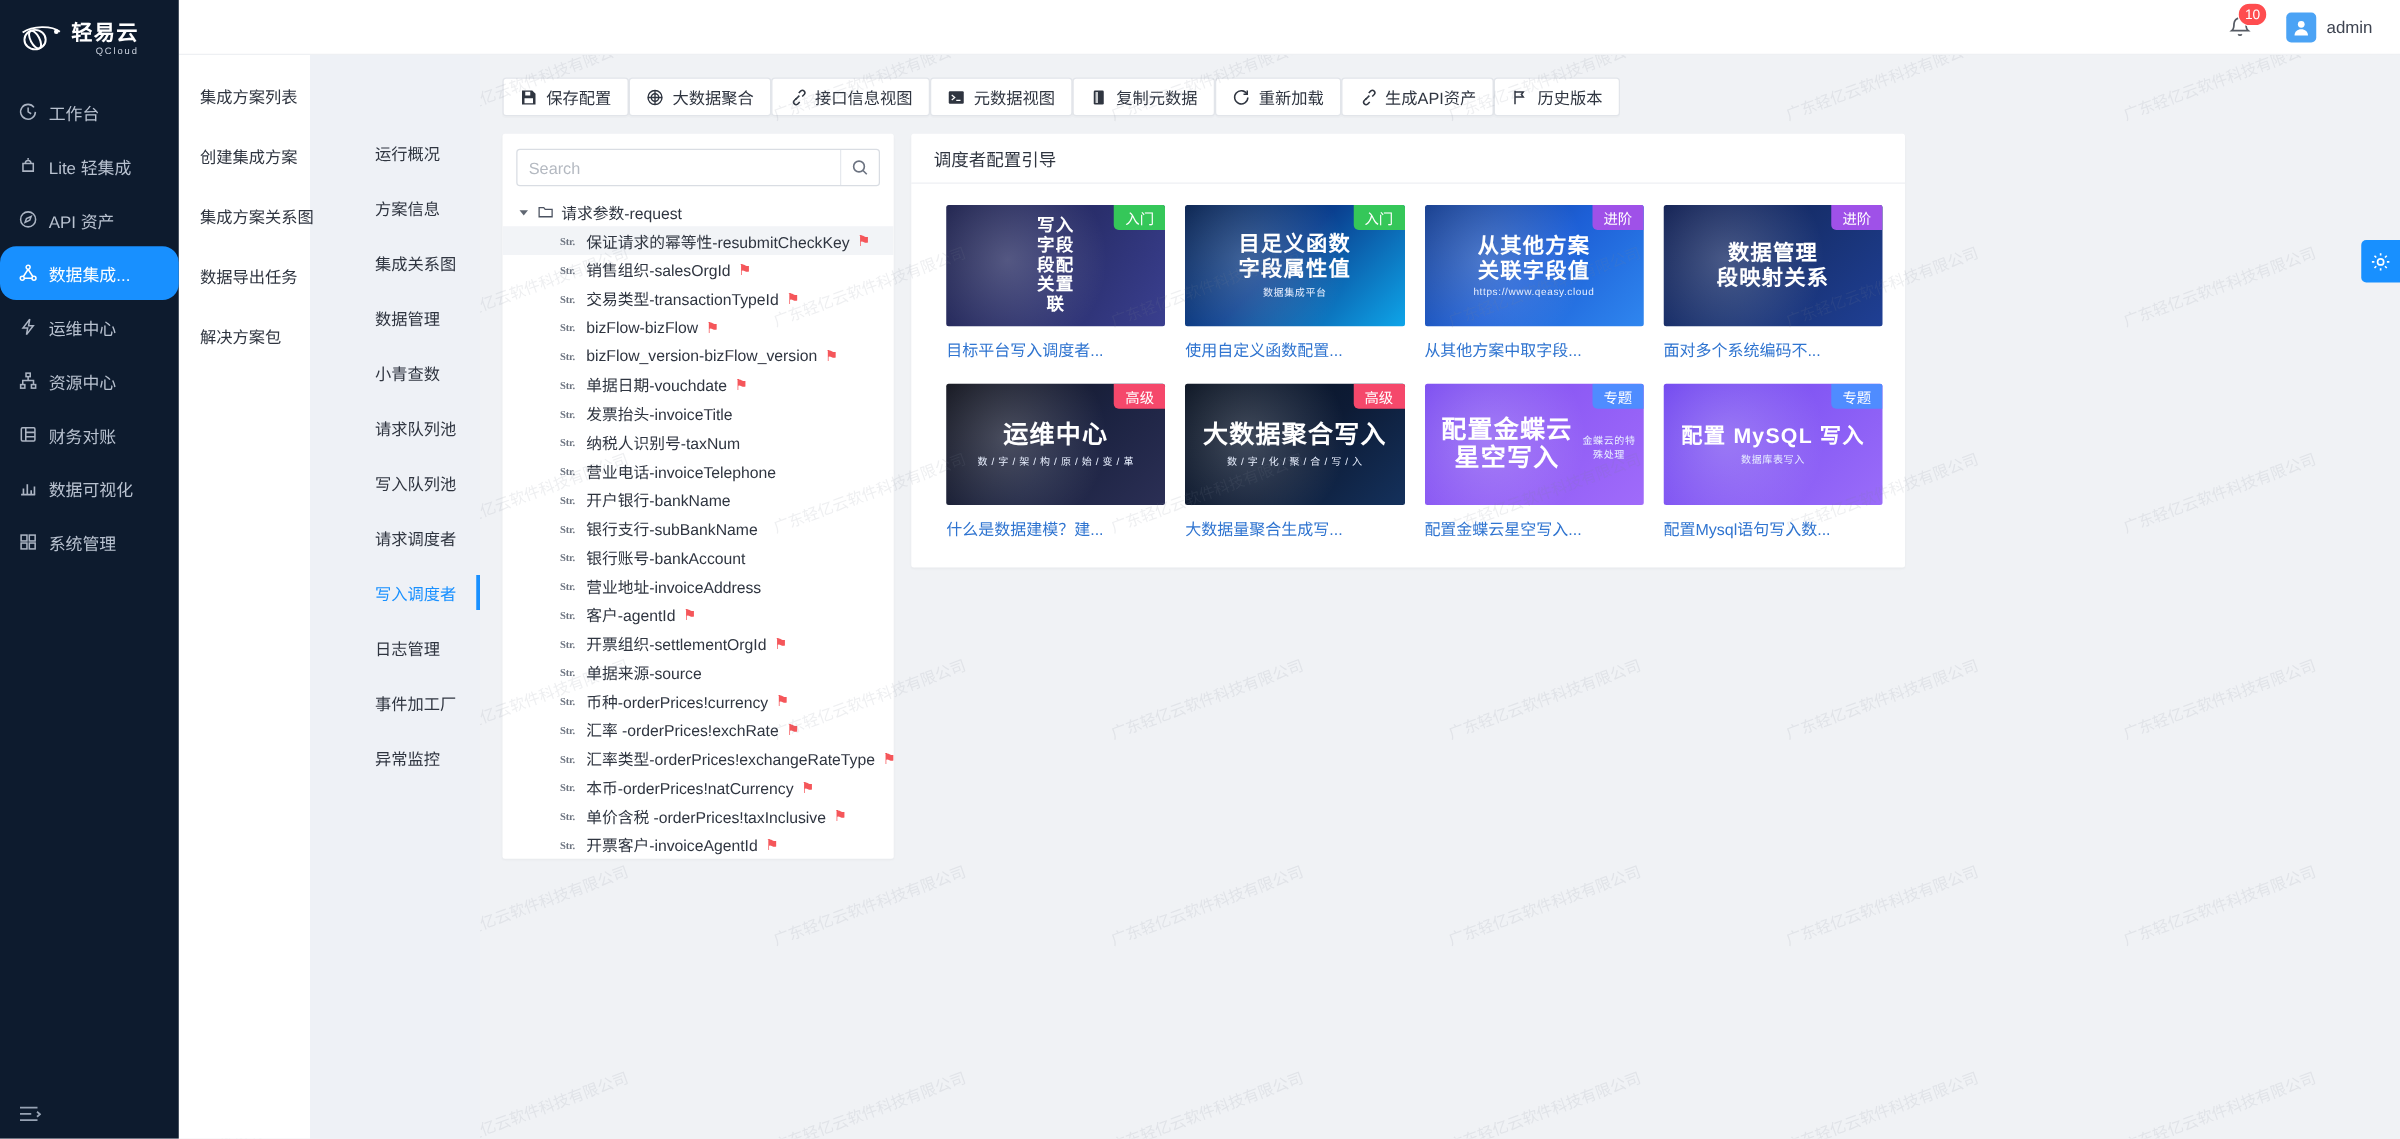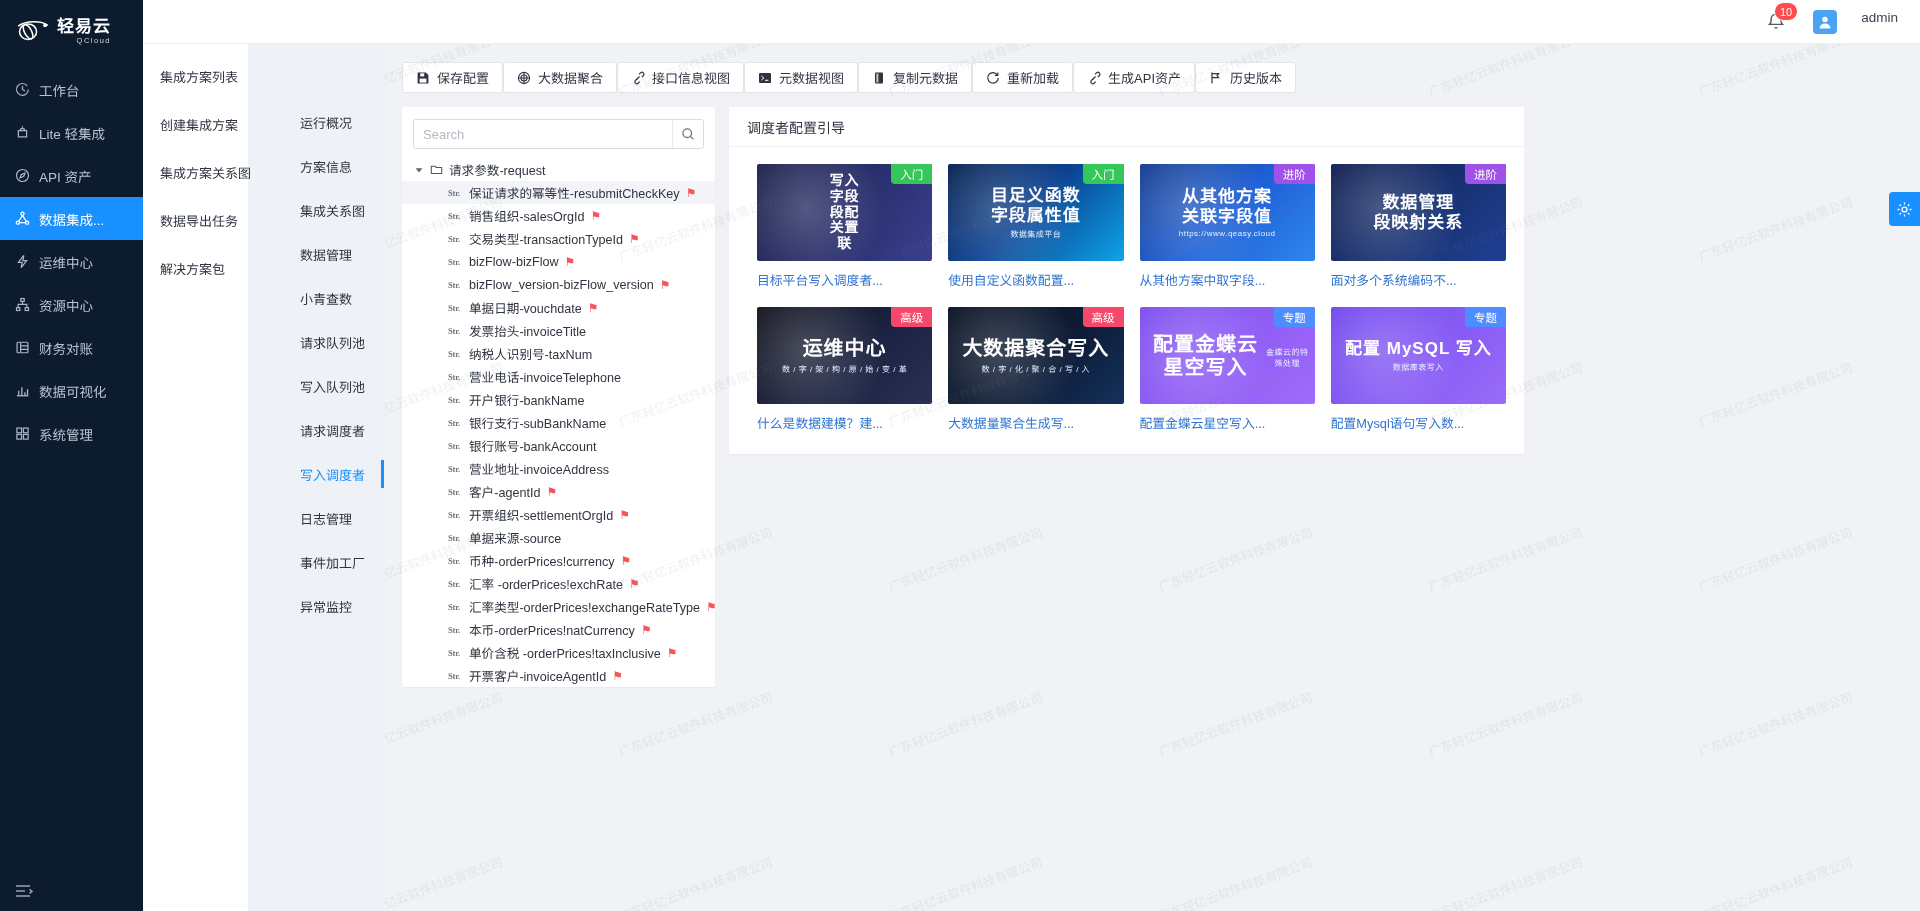--- a/index.html
+++ b/index.html
@@ -22,21 +22,21 @@
   }
   .bell-wrap { position: relative; margin-right: 26px; width: 22px; height: 22px; }
   .bell-icon { width: 22px; height: 22px; display: block; color: #555a63; }
   .badge {
     position: absolute; top: -9px; right: -11px;
     min-width: 19px; height: 19px; padding: 0 5px;
     background: #ff4d4f; color: #fff; border-radius: 10px;
     font-size: 11px; line-height: 19px; text-align: center;
     border: 1.5px solid #fff;
   }
-  .user-box { display: flex; align-items: flex-start; gap: 24px; cursor: pointer; }
+  .user-box { display: flex; align-items: center; gap: 8px; cursor: pointer; }
   .avatar {
     width: 24px; height: 24px; border-radius: 4px; background: #4ba3f5;
     display: flex; align-items: center; justify-content: center; color: #fff;
   }
   .avatar svg { width: 16px; height: 16px; }
   .user-name { font-size: 13.5px; color: #3d4350; }
 
   
   .sidebar {
     position: absolute; left: 0; top: 0; width: 143px; height: 911px;
@@ -51,21 +51,21 @@
   .logo-en { color: #cfd6e2; font-size: 7.5px; letter-spacing: 1.5px; margin-top: 2px; text-align: right; }
 
   .nav-list { margin-top: 6px; }
   .nav-item {
     height: 43px; display: flex; align-items: center; gap: 9px;
     padding-left: 15px; cursor: pointer;
     color: #b9c2d0; font-size: 13.5px;
     white-space: nowrap;
   }
   .nav-item .nav-ico { width: 15px; height: 15px; flex: none; opacity: .92; }
-  .nav-item.active { background: #1890ff; color: #ffffff; }
+  .nav-item.active { background: #1890ff; color: #ffffff; border-radius: 13px; }
   .nav-item.active .nav-ico { opacity: 1; }
 
   .collapse-btn {
     position: absolute; bottom: 10px; left: 13px;
     width: 20px; height: 20px; color: #97a3b4; cursor: pointer;
   }
 
   
   .menu2 {
     position: absolute; left: 143px; top: 44px; width: 105px; bottom: 0;

